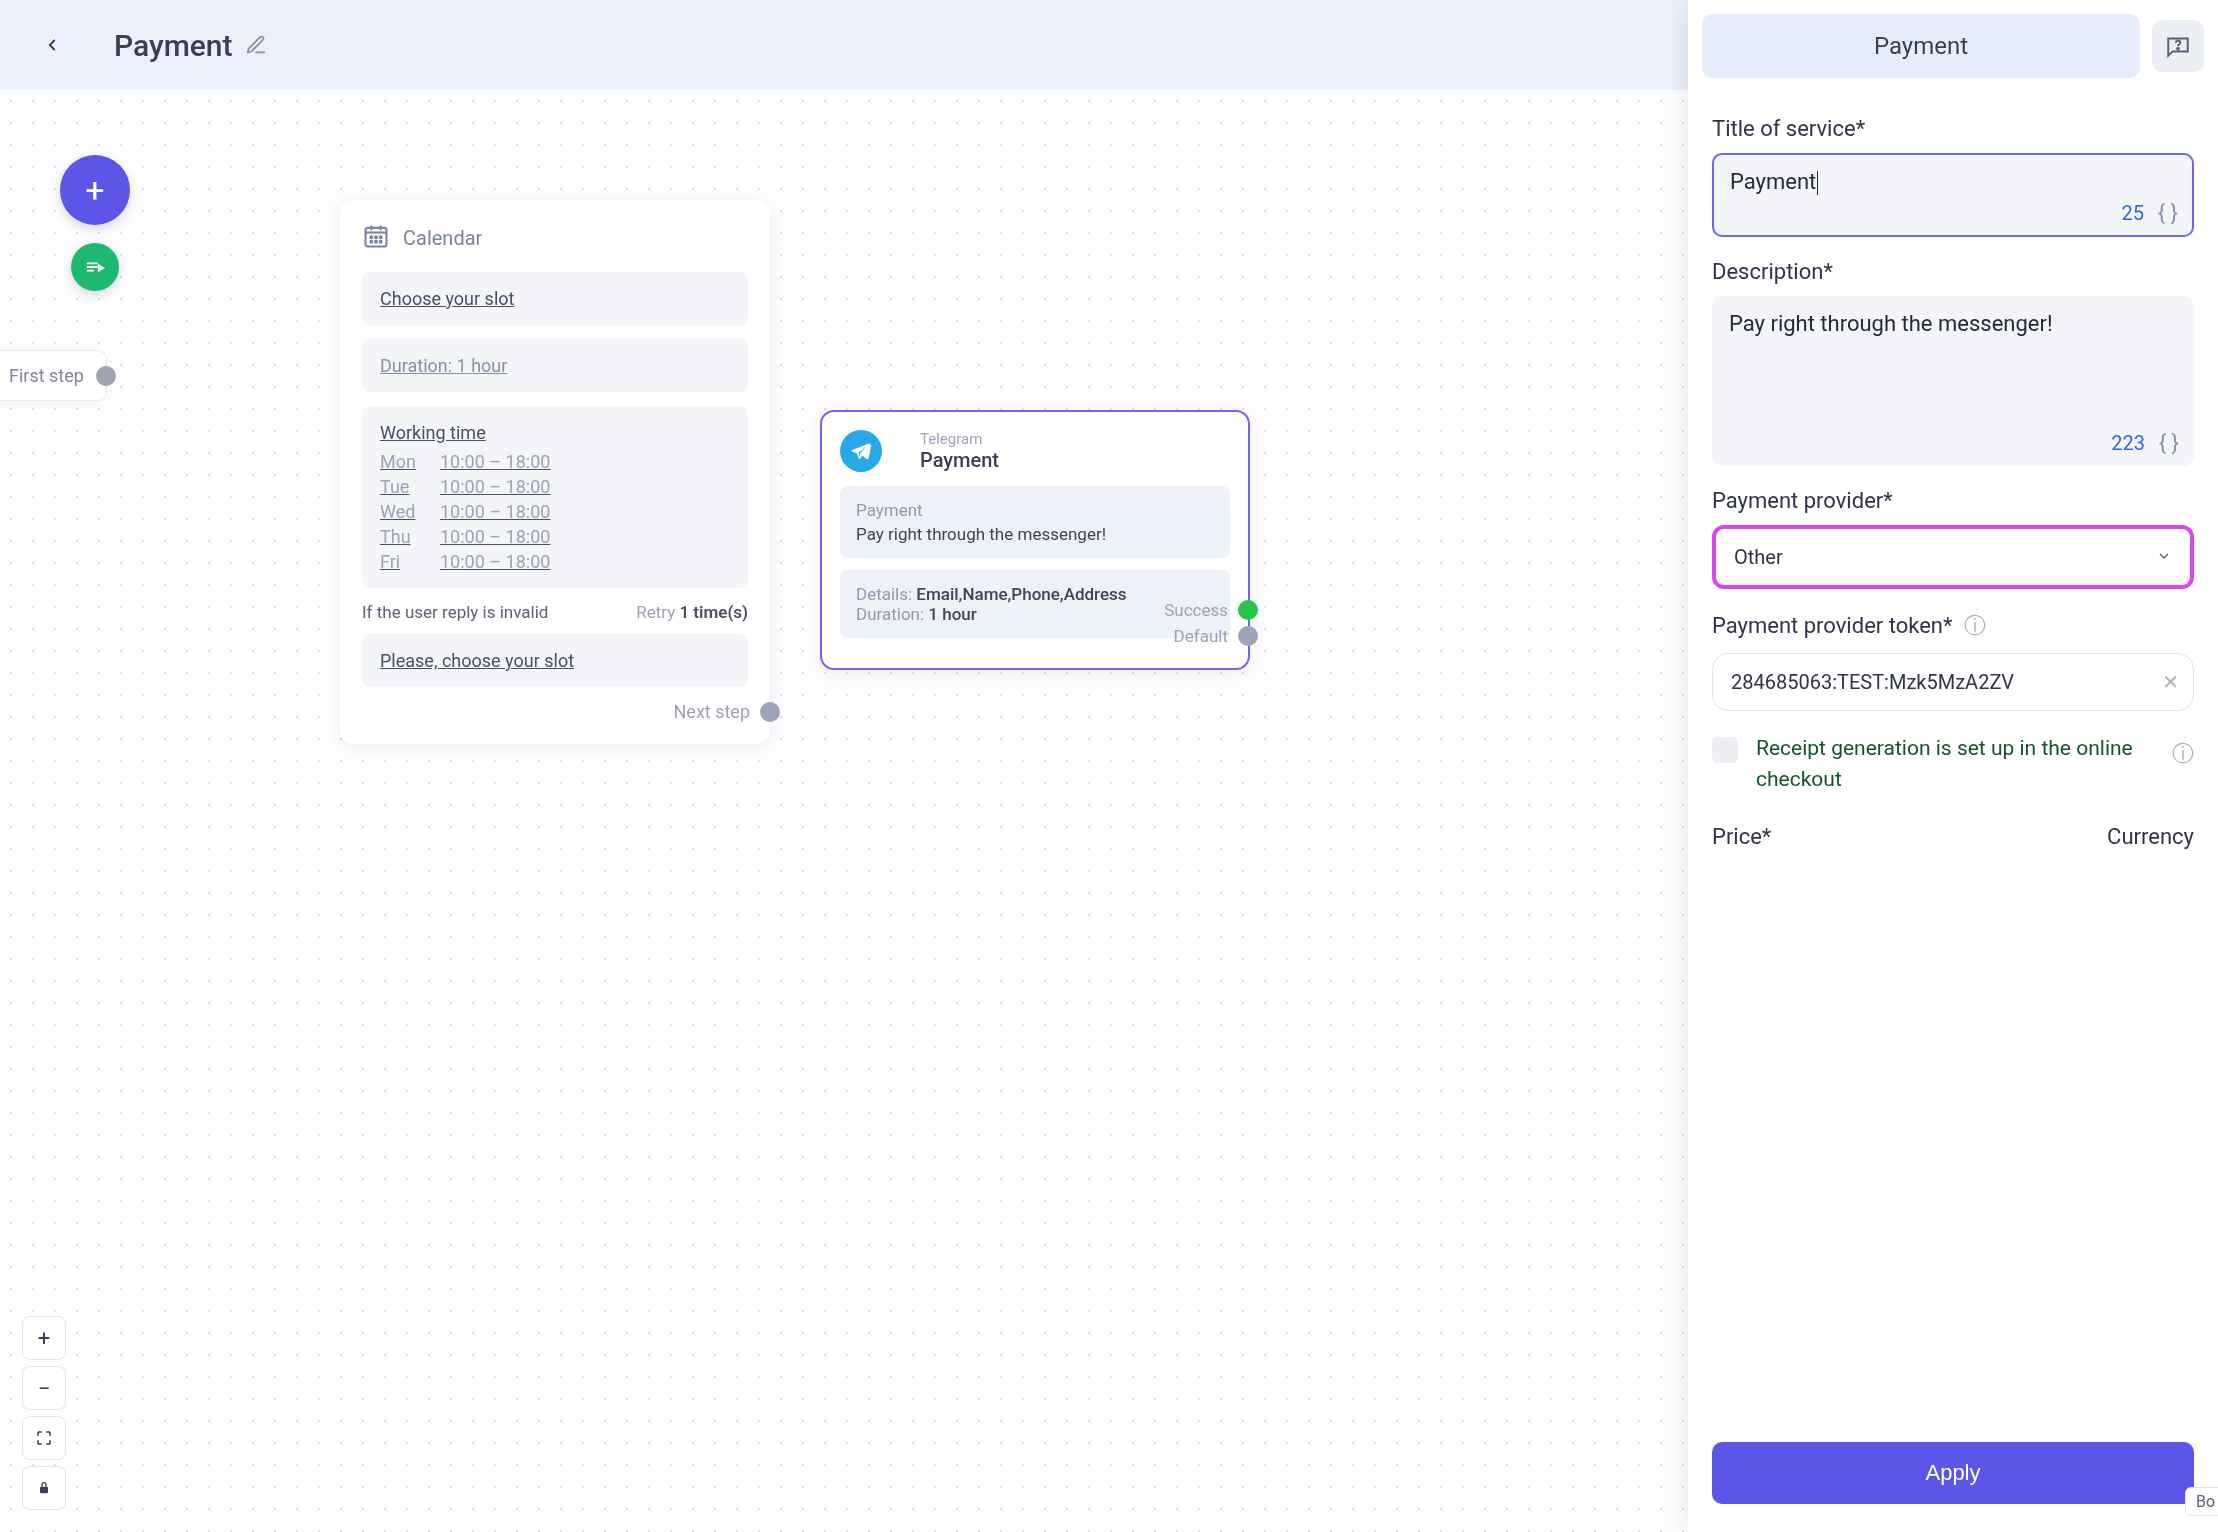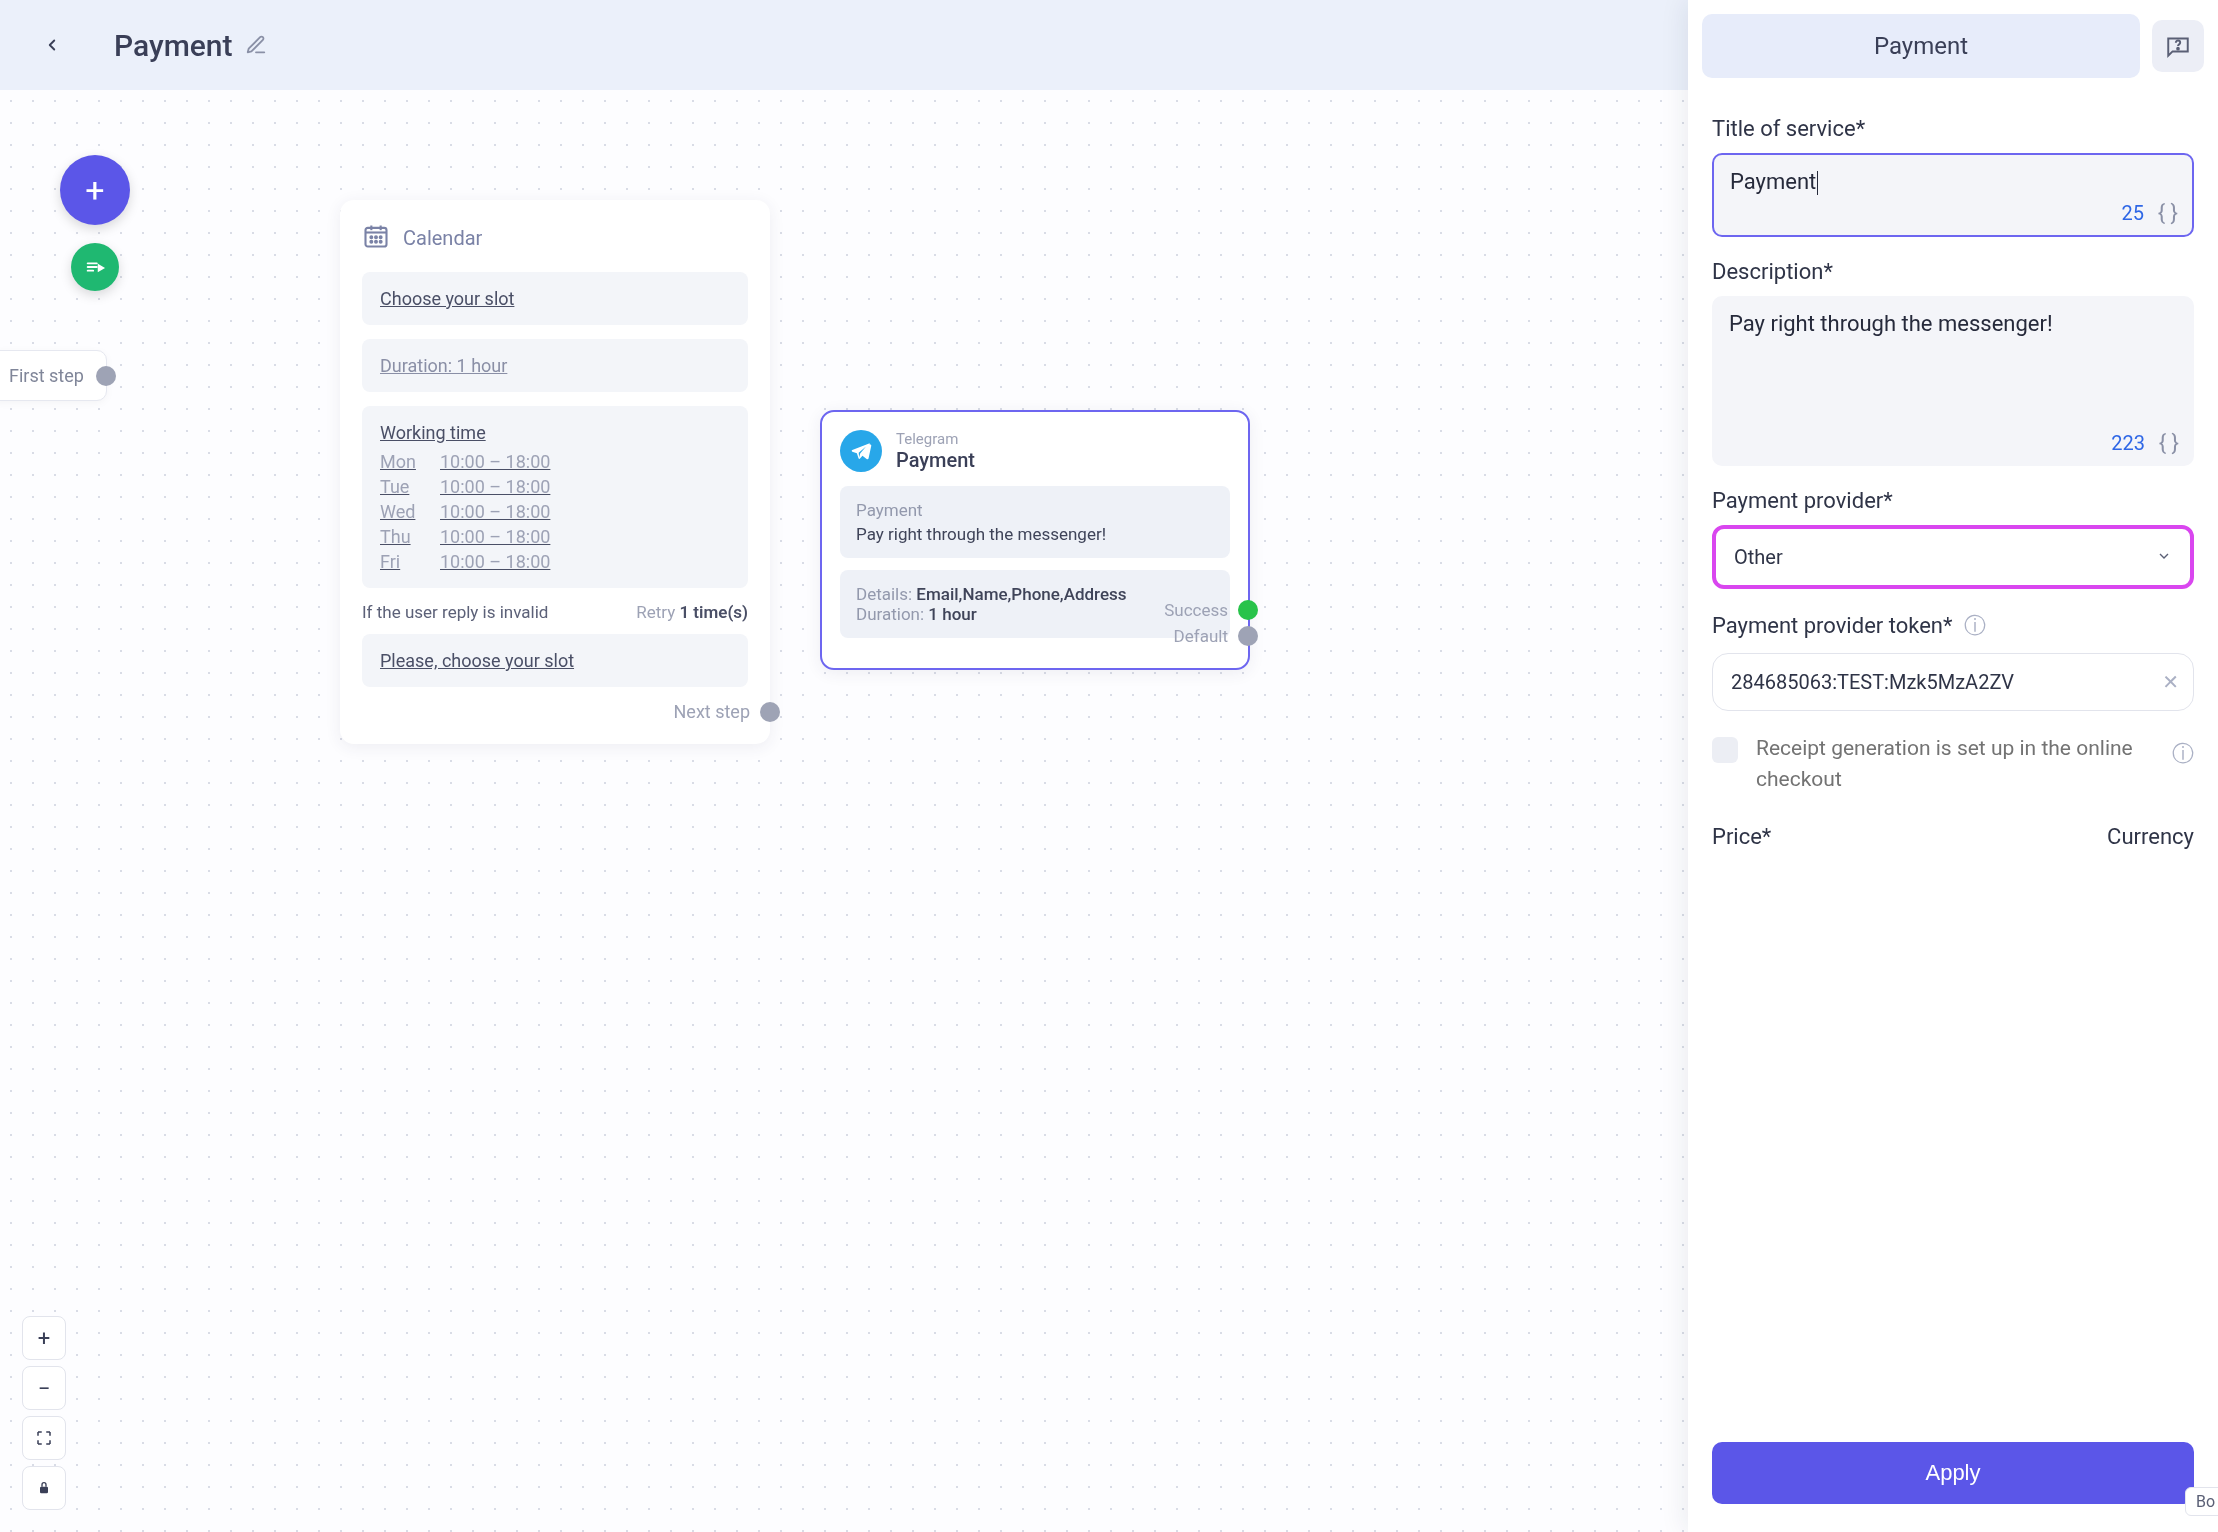--- a/index.html
+++ b/index.html
@@ -100,21 +100,21 @@
   
   .payment-node {
     left: 820px; top: 320px; width: 430px;
     border: 2px solid #6d66f0; padding: 18px;
   }
   .pay-header { display: flex; align-items: center; gap: 14px; margin-bottom: 14px; }
   .tg-circle {
     width: 42px; height: 42px; border-radius: 50%; background: #28a7e9;
     display: flex; align-items: center; justify-content: center;
   }
-  .pay-header-meta { display: flex; flex-direction: column; }
+  .pay-header-meta { display: flex; flex-direction: column; margin-left: 24px; }
   .pay-header-meta .channel { font-size: 15px; color: #9da2b5; }
   .pay-header-meta .name { font-size: 20px; color: #3a3f57; font-weight: 500; }
 
   .pay-block {
     background: #eef1f7; border-radius: 8px; padding: 14px 16px;
     font-size: 17px; margin-bottom: 12px;
   }
   .pay-block .lab { color: #9399ad; margin-bottom: 4px; }
   .pay-block .val { color: #3f4459; }
   .pay-block .line { color: #9399ad; }
@@ -208,21 +208,21 @@
     color: #aab0c4; cursor: pointer; font-size: 20px;
   }
 
   .checkbox-row {
     display: flex; align-items: flex-start; gap: 18px; margin-top: 22px;
   }
   .chk {
     width: 26px; height: 26px; border-radius: 6px; background: #eceef4;
     flex-shrink: 0; margin-top: 4px;
   }
-  .chk-label { font-size: 21px; color: #737373; line-height: 1.45; flex: 1; }
+  .chk-label { font-size: 21px; color: #14532d; line-height: 1.45; flex: 1; }
   .chk-help { color: #aab0c4; font-size: 22px; margin-top: 6px; }
 
   .price-row { display: flex; justify-content: space-between; margin-top: 30px; }
   .price-row .pl { font-size: 22px; color: #2f3447; }
 
   .panel-footer {
     padding: 18px 24px 28px; background: #fff;
     display: flex; align-items: center; gap: 16px;
   }
   .apply-btn {

